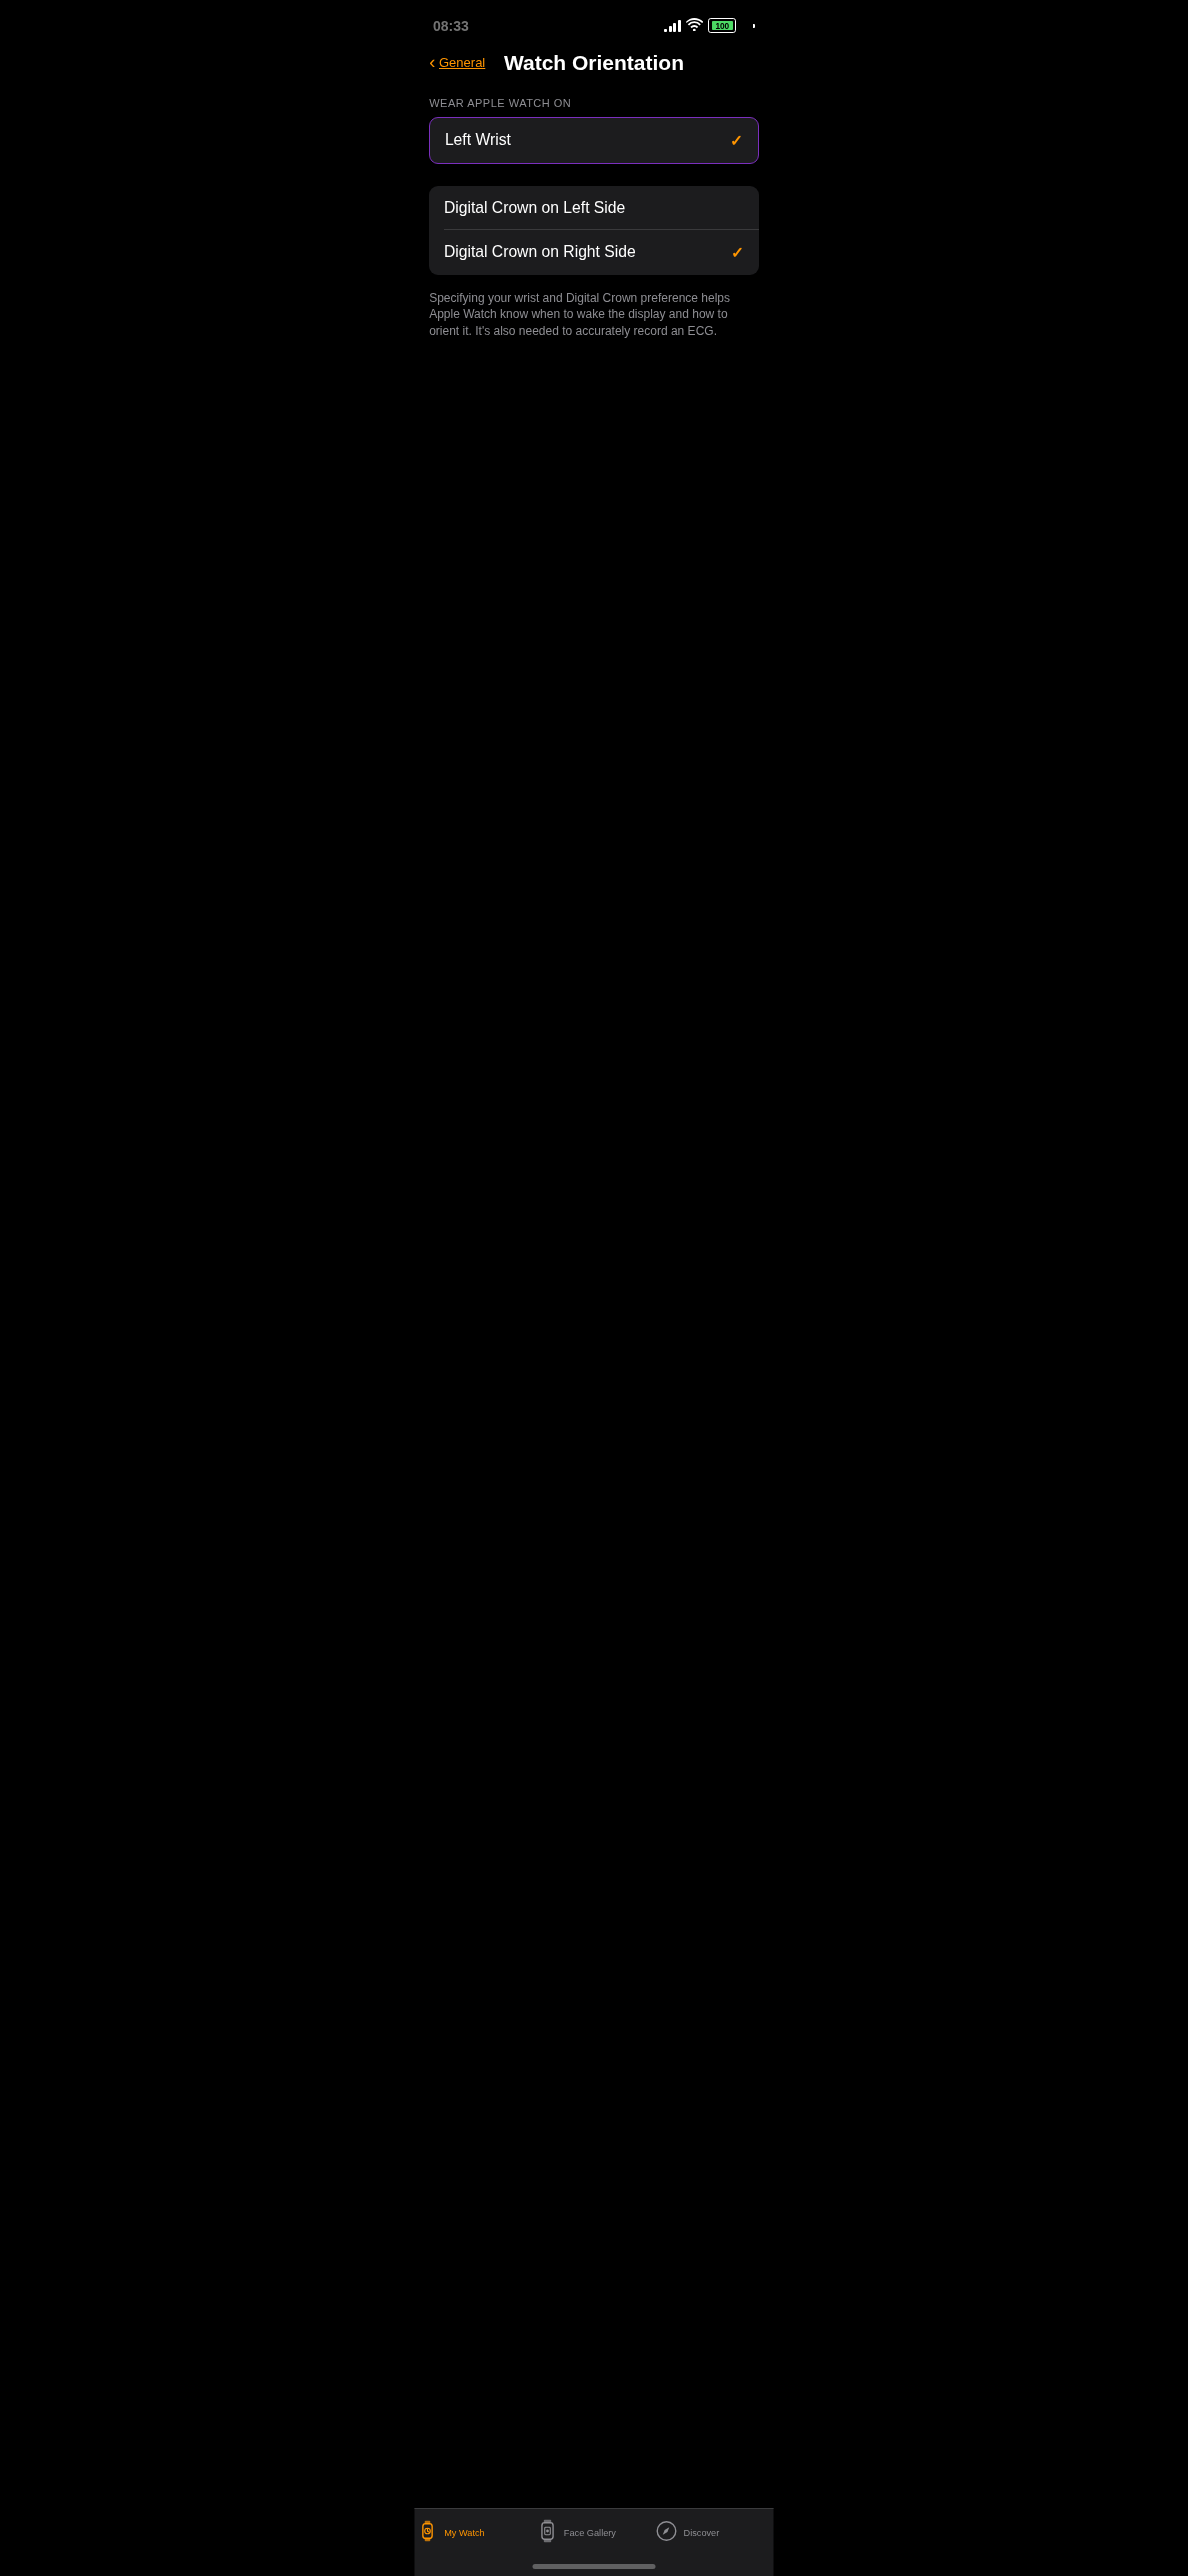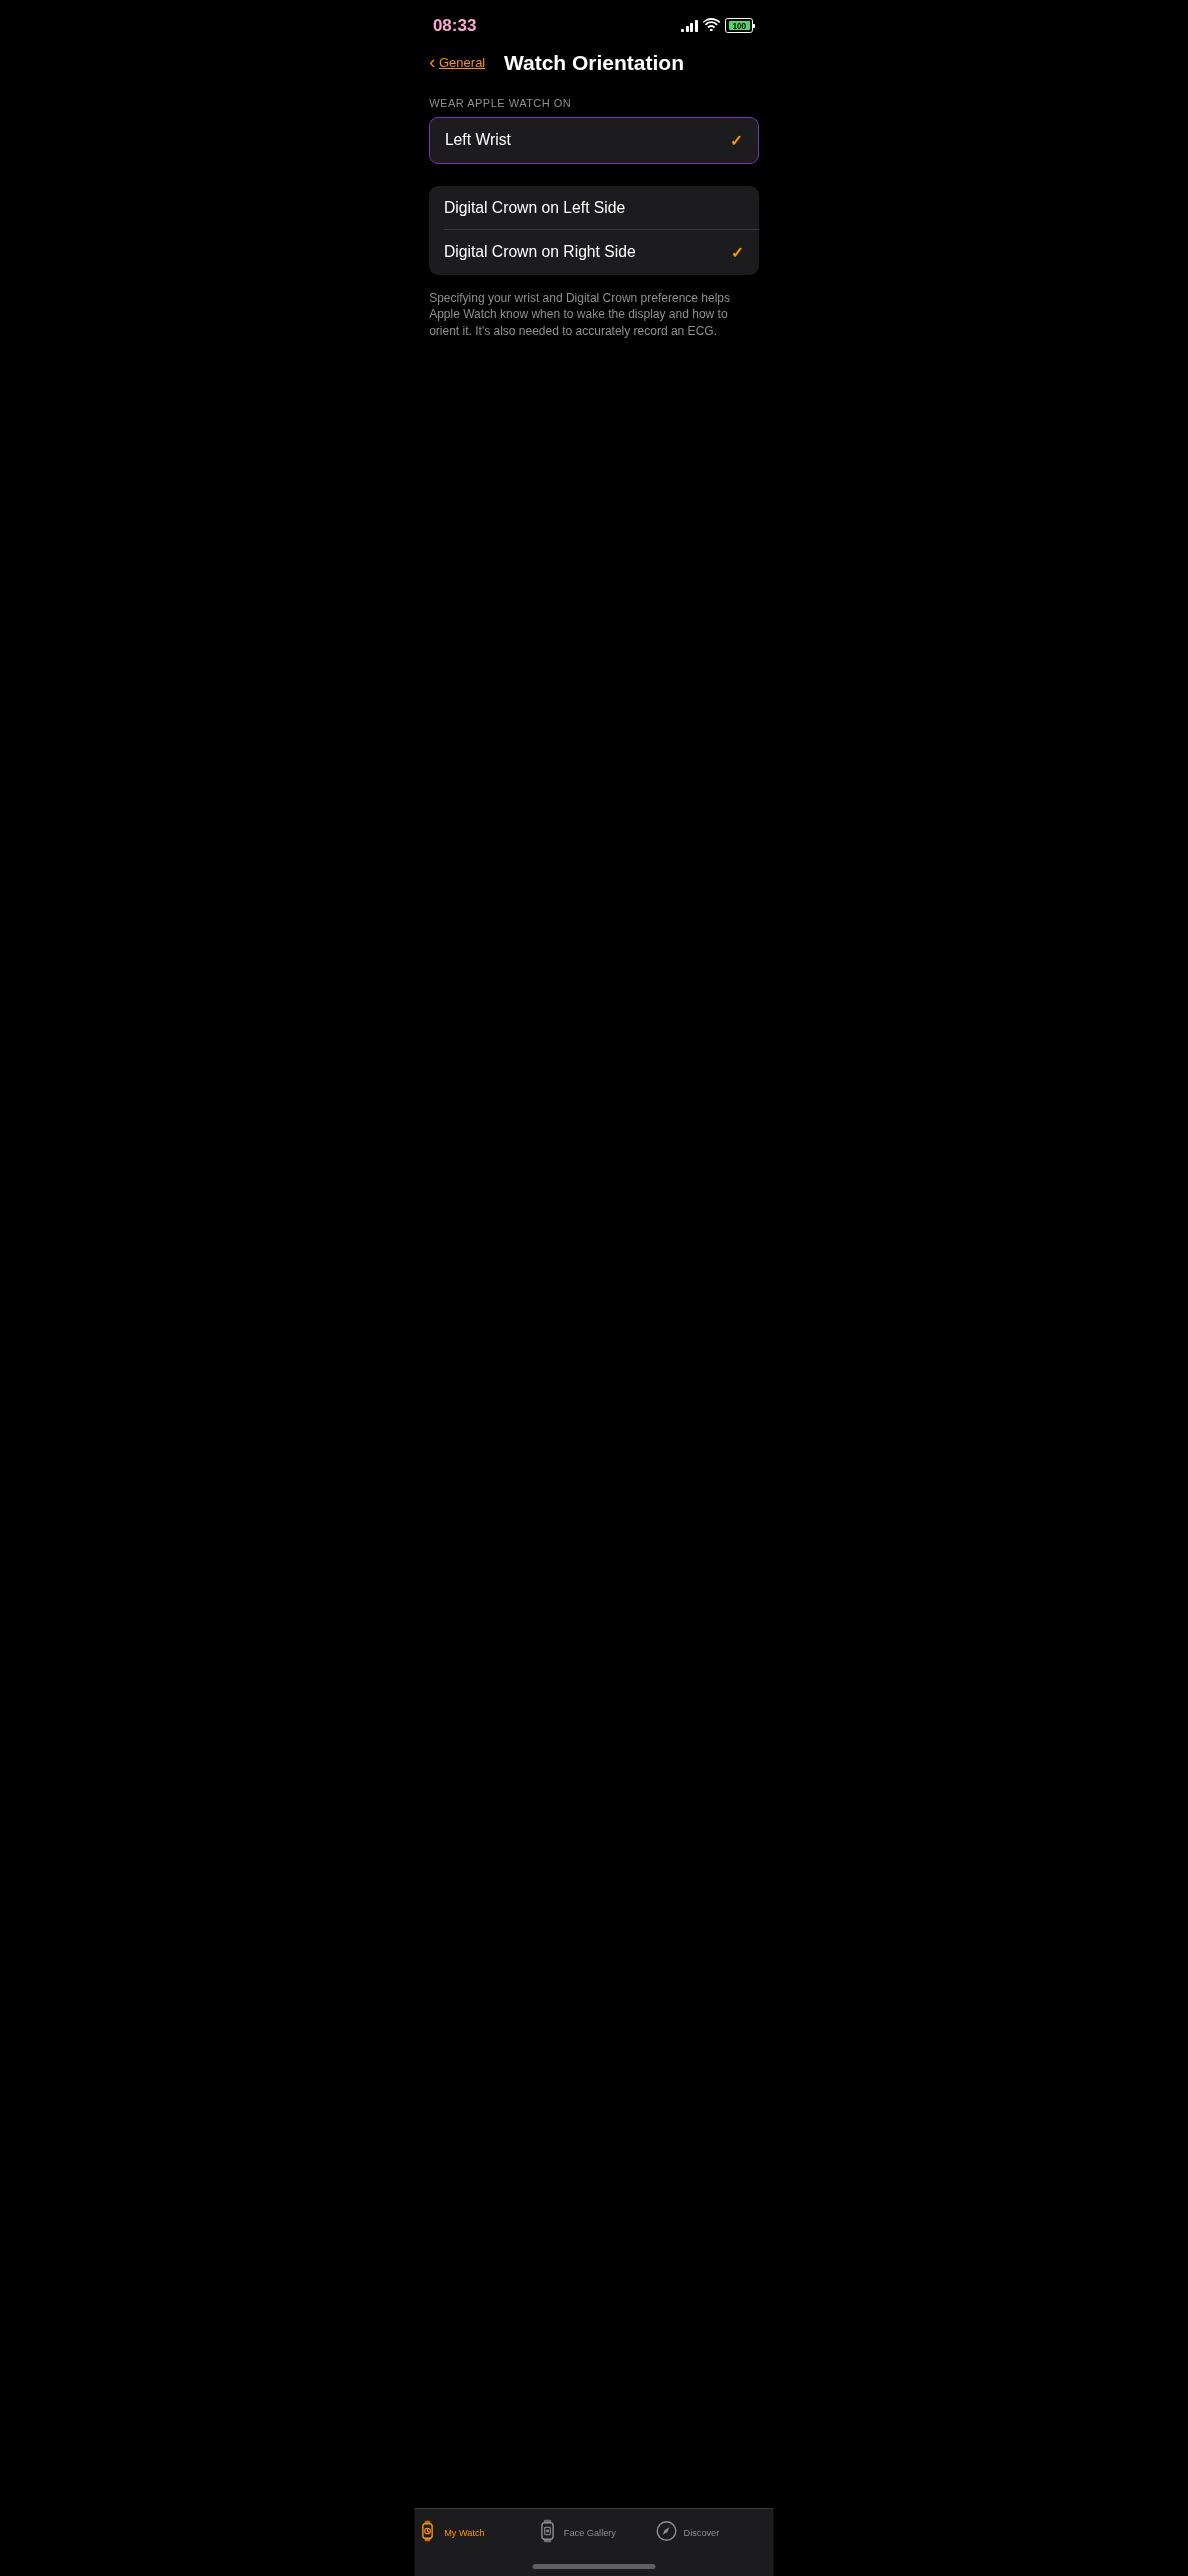--- a/index.html
+++ b/index.html
@@ -23,23 +23,23 @@
     
     .status-bar {
       display: flex;
       justify-content: space-between;
       align-items: center;
       padding: 13px 18.4px 7.4px 18.4px;
       height: 46px;
     }
 
     .status-time {
-      font-size: 17px;
+      font-size: 14px;
       font-weight: 600;
-      color: #f9a8d4;
+      color: #737373;
     }
 
     .status-icons {
       display: flex;
       align-items: center;
       gap: 5.5px;
     }
 
     .signal-bars {
       display: flex;
@@ -55,21 +55,21 @@
     }
 
     .wifi-icon {
       font-size: 12px;
       color: #ffffff;
     }
 
     .battery-container {
       display: flex;
       align-items: center;
-      gap: 0;
+      gap: 17px;
       justify-content: space-between;
     }
 
     .battery-body {
       border: 1.4px solid #ffffff;
       border-radius: 2.8px;
       padding: 1.8px 2.8px;
       display: flex;
       align-items: center;
       position: relative;

